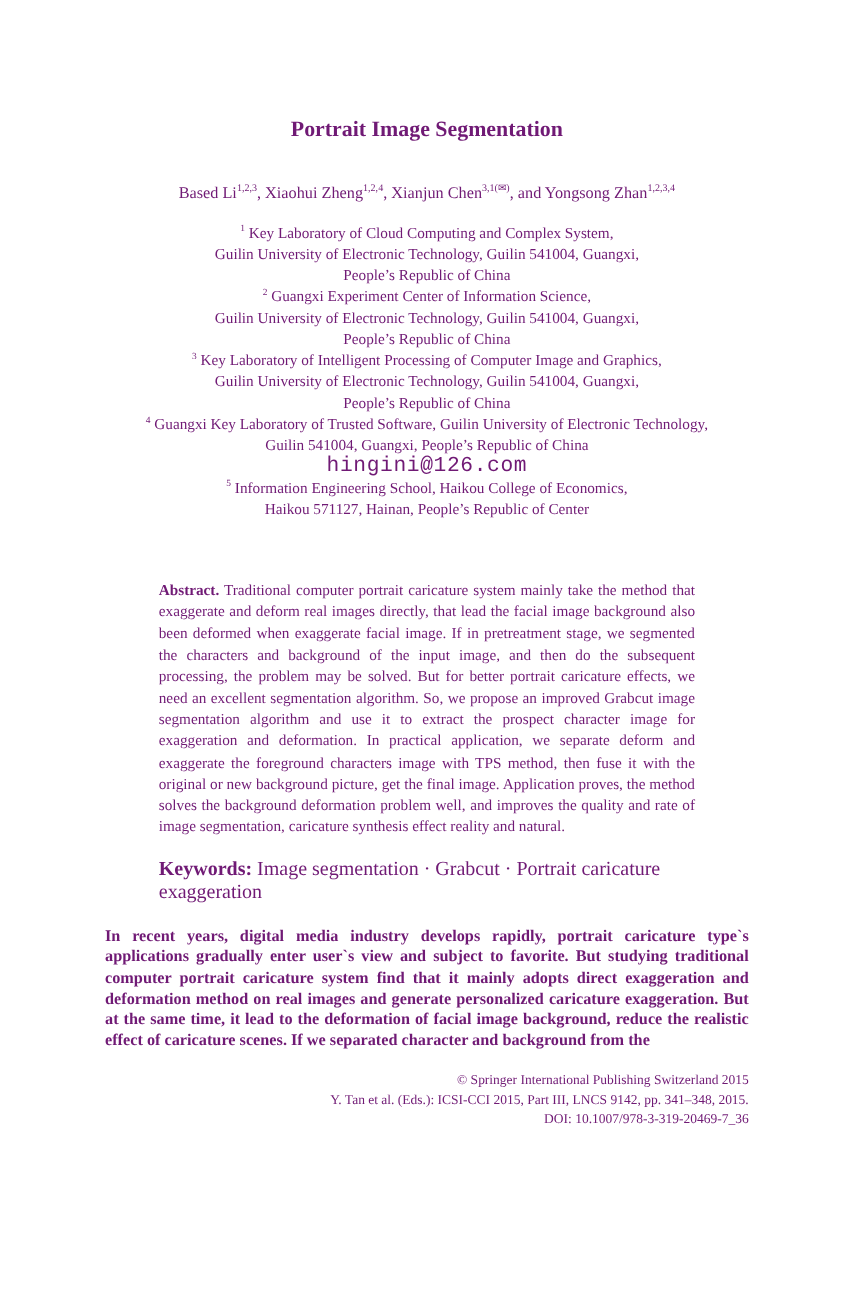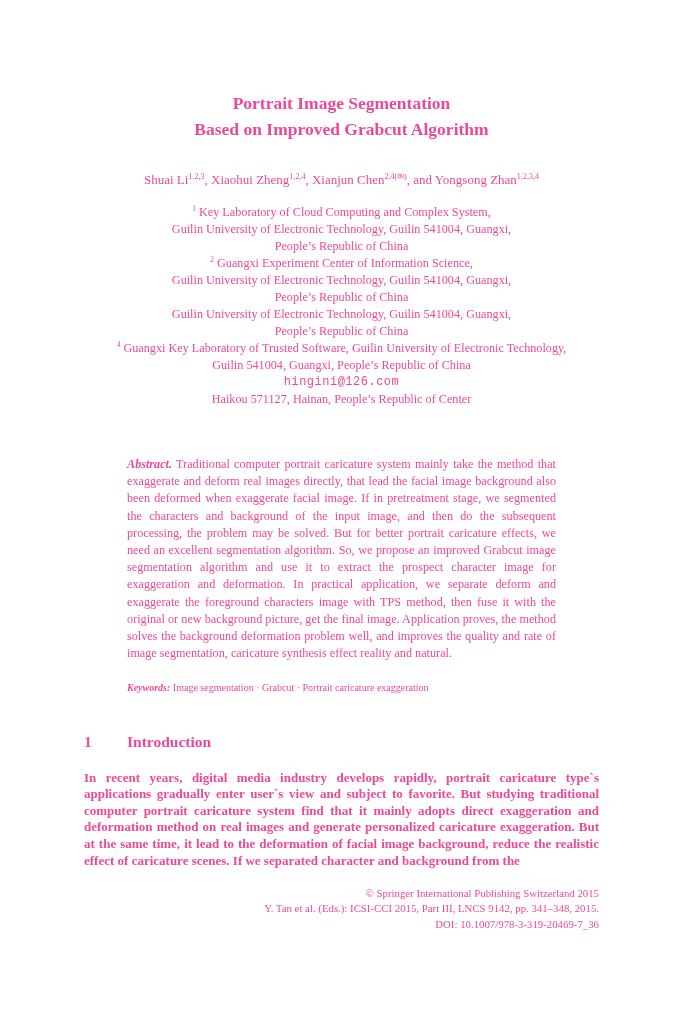--- a/index.html
+++ b/index.html
@@ -1,21 +1,21 @@
 <!DOCTYPE html>
 <html><head>
 <meta charset="utf-8">
 <style>
   * { margin: 0; padding: 0; box-sizing: border-box; }
   html, body { background: #ffffff; }
   .page {
     width: 683px;
     height: 1036px;
     background: #ffffff;
-    color: #ec4899;
+    color: #701a75;
     font-family: "Liberation Serif", "DejaVu Serif", serif;
     position: relative;
     overflow: hidden;
     margin: 0 auto;
   }
   .column { padding: 90px 84px 0 84px; }
 
   .title {
     text-align: center;
     font-weight: bold;
@@ -38,35 +38,35 @@
 
   .affils {
     margin-top: 16px;
     text-align: center;
     font-size: 12.2px;
     line-height: 17px;
   }
   .aff-line { white-space: nowrap; }
   .email {
     font-family: "Liberation Mono", "DejaVu Sans Mono", monospace;
-    font-size: 12px;
+    font-size: 17px;
     letter-spacing: 0.5px;
   }
 
   .abstract {
     margin: 48px 43px 0 43px;
     font-size: 12.2px;
     line-height: 17.2px;
     text-align: justify;
   }
-  .bold { font-weight: bold; font-style: italic; }
+  .bold { font-weight: bold; }
 
   .keywords {
     margin: 17px 43px 0 43px;
-    font-size: 10px;
+    font-size: 16px;
     line-height: 17.2px;
   }
 
   .section-heading {
     margin-top: 36px;
     font-size: 15.5px;
     font-weight: bold;
   }
   .sec-num { display: inline-block; min-width: 43px; }
 
@@ -86,62 +86,62 @@
   }
 </style>
 </head>
 <body>
 
 <div class="page">
   <div class="column">
 
     <h1 class="title">
       <div>Portrait Image Segmentation</div>
-      <div>Based on Improved Grabcut Algorithm</div>
     </h1>
 
-    <p class="authors"><span>Shuai Li</span><sup>1,2,3</sup><span>, </span><span>Xiaohui Zheng</span><sup>1,2,4</sup><span>, </span><span>Xianjun Chen</span><sup>2,4(✉)</sup><span>, and </span><span>Yongsong Zhan</span><sup>1,2,3,4</sup></p>
+    <p class="authors"><span>Based Li</span><sup>1,2,3</sup><span>, </span><span>Xiaohui Zheng</span><sup>1,2,4</sup><span>, </span><span>Xianjun Chen</span><sup>3,1(✉)</sup><span>, and </span><span>Yongsong Zhan</span><sup>1,2,3,4</sup></p>
 
     <div class="affils">
 
       <div>
         <div class="aff-line"><sup>1</sup> <span>Key Laboratory of Cloud Computing and Complex System,</span></div>
         <div class="aff-line">Guilin University of Electronic Technology, Guilin 541004, Guangxi,</div>
         <div class="aff-line">People’s Republic of China</div>
       </div>
 
       <div>
         <div class="aff-line"><sup>2</sup> <span>Guangxi Experiment Center of Information Science,</span></div>
         <div class="aff-line">Guilin University of Electronic Technology, Guilin 541004, Guangxi,</div>
         <div class="aff-line">People’s Republic of China</div>
       </div>
 
       <div>
+        <div class="aff-line"><sup>3</sup> <span>Key Laboratory of Intelligent Processing of Computer Image and Graphics,</span></div>
         <div class="aff-line">Guilin University of Electronic Technology, Guilin 541004, Guangxi,</div>
         <div class="aff-line">People’s Republic of China</div>
       </div>
 
       <div>
         <div class="aff-line"><sup>4</sup> <span>Guangxi Key Laboratory of Trusted Software, Guilin University of Electronic Technology,</span></div>
         <div class="aff-line">Guilin 541004, Guangxi, People’s Republic of China</div>
       </div>
 
       <div class="aff-line email">hingini@126.com</div>
 
       <div>
+        <div class="aff-line"><sup>5</sup> <span>Information Engineering School, Haikou College of Economics,</span></div>
         <div class="aff-line">Haikou 571127, Hainan, People’s Republic of Center</div>
       </div>
 
     </div>
 
     <p class="abstract"><span class="bold">Abstract.</span> <span>Traditional computer portrait caricature system mainly take the method that exaggerate and deform real images directly, that lead the facial image background also been deformed when exaggerate facial image. If in pretreatment stage, we segmented the characters and background of the input image, and then do the subsequent processing, the problem may be solved. But for better portrait caricature effects, we need an excellent segmentation algorithm. So, we propose an improved Grabcut image segmentation algorithm and use it to extract the prospect character image for exaggeration and deformation. In practical application, we separate deform and exaggerate the foreground characters image with TPS method, then fuse it with the original or new background picture, get the final image. Application proves, the method solves the background deformation problem well, and improves the quality and rate of image segmentation, caricature synthesis effect reality and natural.</span></p>
 
     <p class="keywords"><span class="bold">Keywords:</span> <span>Image segmentation · Grabcut · Portrait caricature exaggeration</span></p>
 
-    <h2 class="section-heading"><span class="sec-num">1</span><span>Introduction</span></h2>
 
     <p class="body-text">In recent years, digital media industry develops rapidly, portrait caricature type`s applications gradually enter user`s view and subject to favorite. But studying traditional computer portrait caricature system find that it mainly adopts direct exaggeration and deformation method on real images and generate personalized caricature exaggeration. But at the same time, it lead to the deformation of facial image background, reduce the realistic effect of caricature scenes. If we separated character and background from the</p>
 
     <div class="footer">
       <div>© Springer International Publishing Switzerland 2015</div>
       <div>Y. Tan et al. (Eds.): ICSI-CCI 2015, Part III, LNCS 9142, pp. 341–348, 2015.</div>
       <div>DOI: 10.1007/978-3-319-20469-7_36</div>
     </div>
 
   </div>

